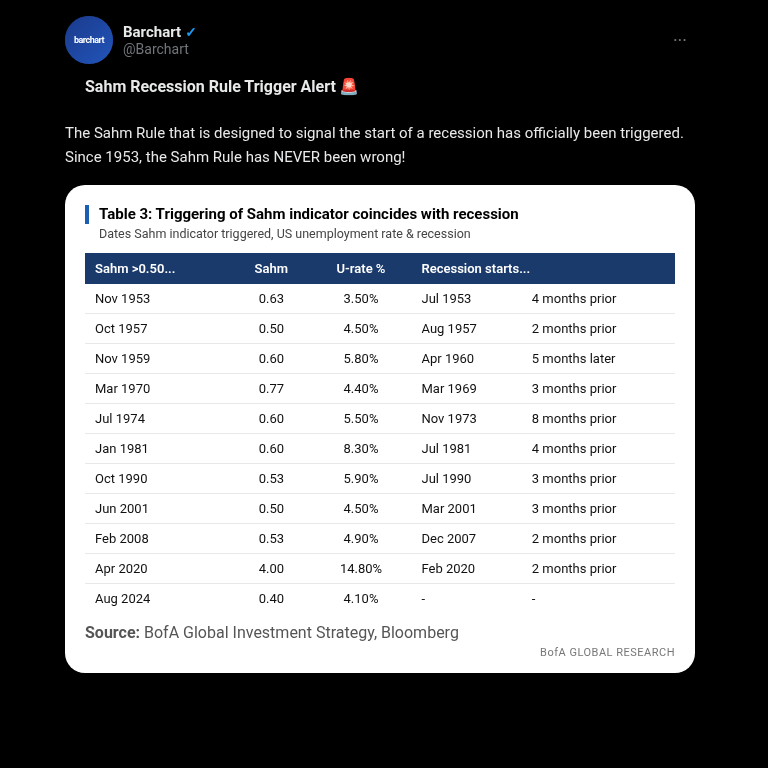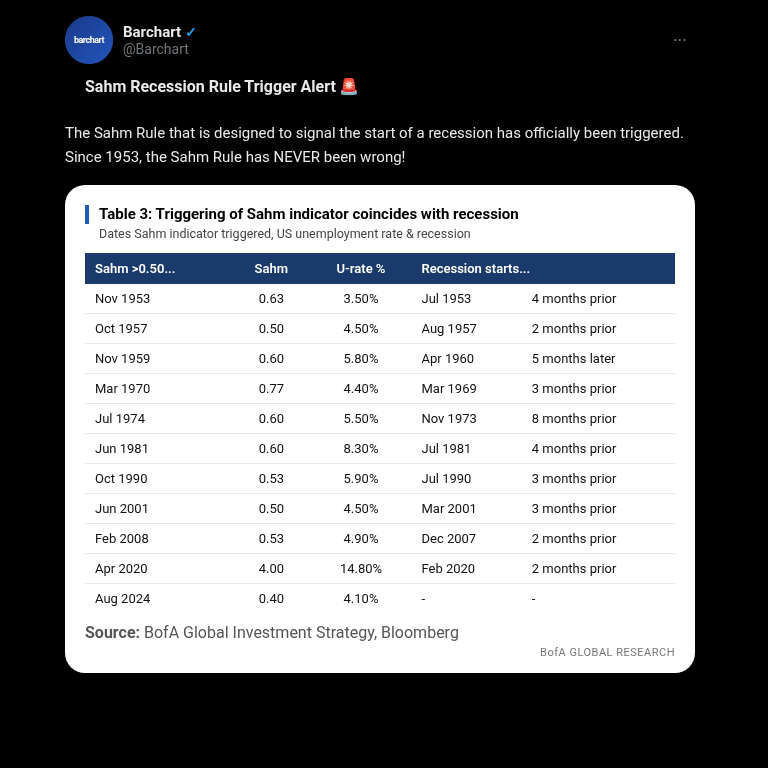--- a/index.html
+++ b/index.html
@@ -231,21 +231,21 @@
             <td>3 months prior</td>
           </tr>
           <tr>
             <td>Jul 1974</td>
             <td>0.60</td>
             <td>5.50%</td>
             <td>Nov 1973</td>
             <td>8 months prior</td>
           </tr>
           <tr>
-            <td>Jun 1981</td>
+            <td>Jan 1981</td>
             <td>0.60</td>
             <td>8.30%</td>
             <td>Jul 1981</td>
             <td>4 months prior</td>
           </tr>
           <tr>
             <td>Oct 1990</td>
             <td>0.53</td>
             <td>5.90%</td>
             <td>Jul 1990</td>

